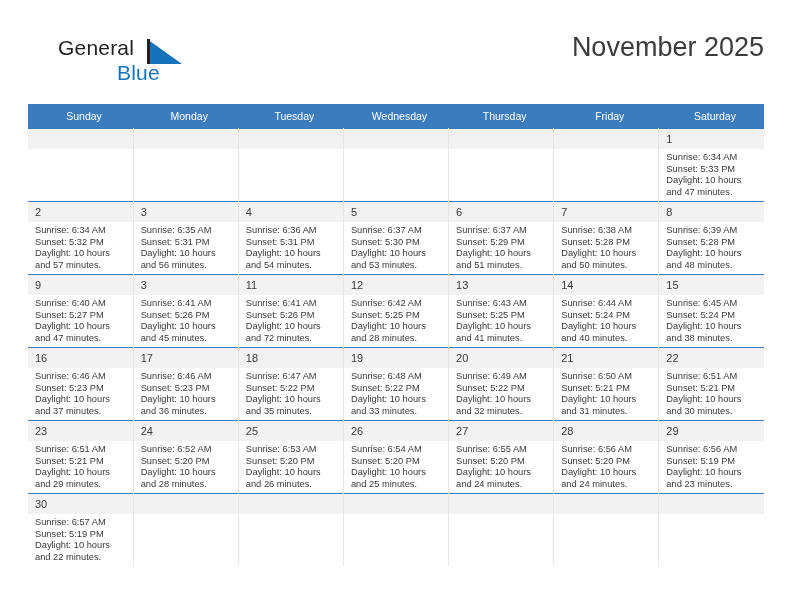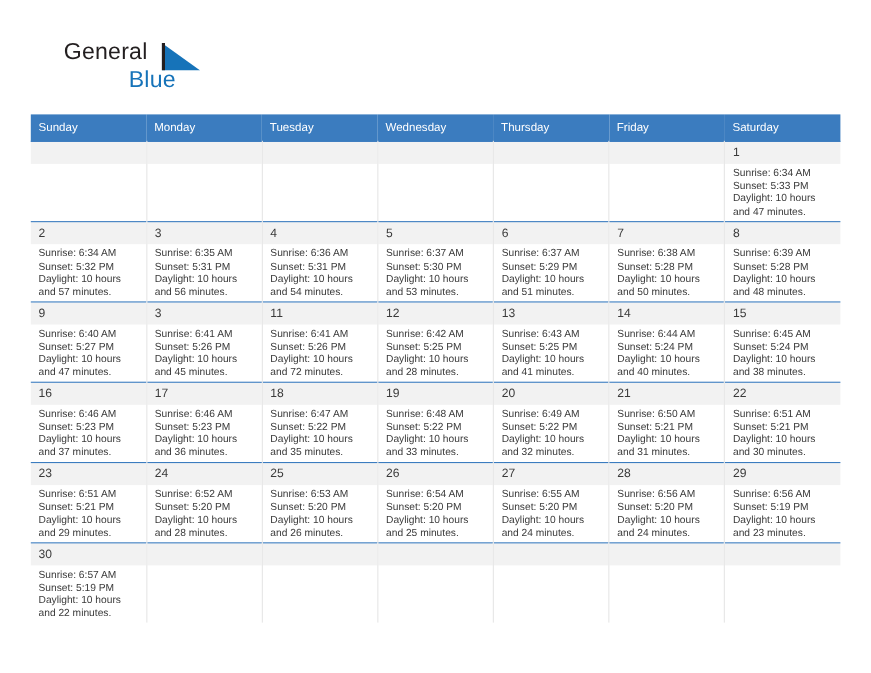--- a/index.html
+++ b/index.html
@@ -91,21 +91,21 @@
     top: 104px;
     width: 736px;
     border-collapse: collapse;
     table-layout: fixed;
   }
   .calendar th {
     background: #3b7cbf;
     color: #ffffff;
     font-size: 10.5px;
     font-weight: normal;
-    text-align: left;
+    text-align: center;
     padding: 6px 0 6px 7px;
     border: none;
     height: 10px;
   }
   .calendar td {
     vertical-align: top;
     border-top: 1px solid #3b7cbf;
     border-right: 1px solid #e6e6e6;
     padding: 0;
     height: 72px;
@@ -155,20 +155,21 @@
       <span class="brand-flag">
         <svg width="35" height="25" viewBox="0 0 35 25" xmlns="http://www.w3.org/2000/svg">
           <polygon points="0,0 35,25 0,25" fill="#1673b9"></polygon>
           <rect x="0" y="0" width="3" height="25" fill="#231f20"></rect>
         </svg>
       </span>
       <span class="brand-word-blue">Blue</span>
     </div>
 
     <div class="title-block">
+      <h1 class="cal-title">November 2025</h1>
     </div>
 
   </div>
 
   <table class="calendar">
     <thead>
       <tr>
         <th>Sunday</th>
         <th>Monday</th>
         <th>Tuesday</th>

